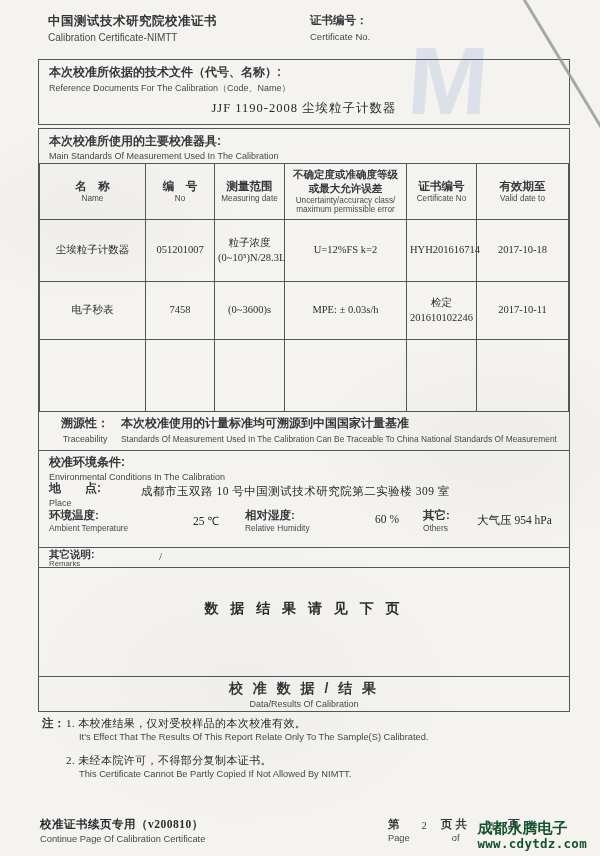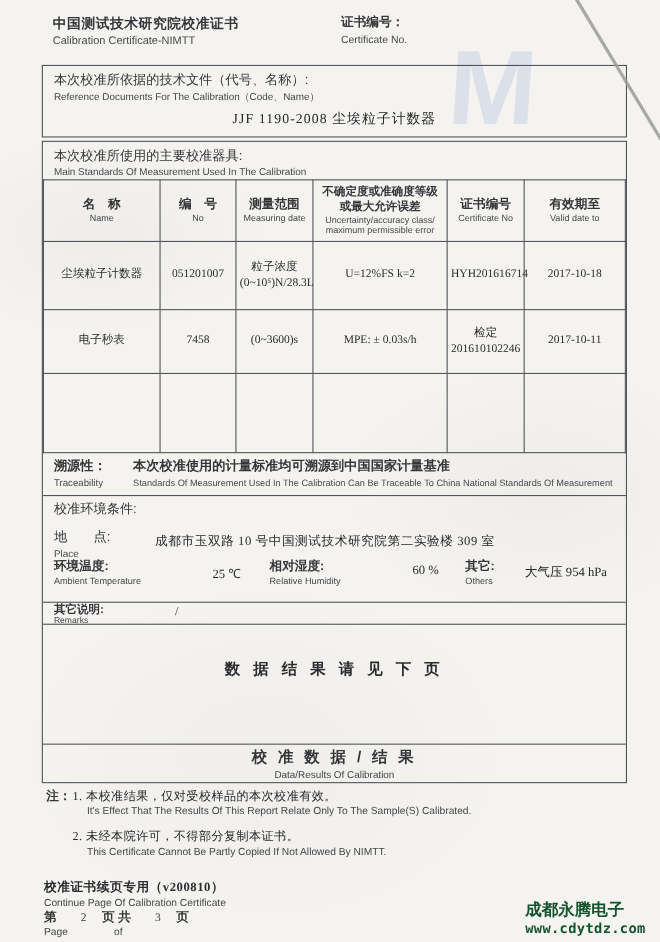--- a/index.html
+++ b/index.html
@@ -35,39 +35,39 @@
   .certlab-cn { font-size:11.5px; font-weight:bold; }
   .certlab-en { font-size:9.5px; color:#46474b; margin-top:3px; }
   .cert-val {
     margin-left:14px; font-size:12.5px; letter-spacing:.6px;
     color:#4d5868; font-family:"Liberation Serif", serif; padding-top:1px;
   }
 
   
   .box { position:absolute; left:38px; right:30px; border:1.6px solid #54555a; z-index:1; background:transparent; }
   #ref-box { top:59px; height:66px; padding:4px 10px 0 10px; }
-  .lab-cn { font-size:12px; font-weight:normal; }
+  .lab-cn { font-size:12px; font-weight:bold; }
   .lab-en { font-size:9px; color:#46474b; margin-top:1px; }
   .ref-val { text-align:center; font-size:12.5px; margin-top:5px; letter-spacing:1px; color:#26272b; }
 
   #main-box { top:128px; height:584px; display:flex; flex-direction:column; }
   .sec-title { height:34px; padding:4px 10px 0 10px; }
 
   
   table { width:100%; border-collapse:collapse; table-layout:fixed; }
   td,th { border:1px solid #54555a; vertical-align:middle; text-align:center; padding:2px 3px; }
   tr.hrow { height:56px; }
   tr.r1 { height:62px; } tr.r2 { height:58px; } tr.r3 { height:72px; }
   .hc-cn { font-size:11.5px; font-weight:bold; line-height:1.25; }
   .hc-cn.small { font-size:10.5px; }
   .hc-en { font-size:8.2px; font-weight:normal; color:#46474b; line-height:1.15; margin-top:1px; }
   .cell { font-family:"Liberation Serif", serif; font-size:10.5px; color:#2b2c30; white-space:pre-line; line-height:1.35; }
 
   
-  #trace { height:38px; padding:3px 8px 0 10px; }
+  #trace { height:38px; padding:3px 8px 0 10px;text-align:center; }
   .trace-l1 { display:flex; }
   .trace-label-cn { font-size:12px; font-weight:bold; width:72px; }
   .trace-val-cn { font-size:12px; font-weight:bold; }
   .trace-l2 { display:flex; margin-top:2px; }
   .trace-label-en { font-size:8.8px; color:#46474b; width:72px; }
   .trace-val-en { font-size:8.4px; color:#46474b; }
 
   
   #env-title { height:30px; padding:3px 10px 0 10px; border-top:1px solid #54555a; }
   #place-row { height:27px; padding:0 10px; display:flex; }
@@ -98,21 +98,21 @@
   .res-body-text { font-size:14px; font-weight:bold; letter-spacing:4px; margin-top:32px; color:#2b2c30; }
 
   
   #notes { top:716px; left:42px; right:30px; z-index:1; display:flex; }
   .note-mark { font-size:11.5px; font-weight:bold; width:24px; }
   .note-item-cn { font-size:11px; font-family:"Liberation Serif",serif; color:#26272b; letter-spacing:.4px; }
   .note-item-en { font-size:9.3px; color:#46474b; margin:1px 0 0 13px; }
   .note-item + .note-item { margin-top:11px; }
 
   
-  #footer { top:799px; left:40px; right:12px; z-index:1; display:flex; justify-content:space-between;flex-direction:column; }
+  #footer { top:817px; left:40px; right:12px; z-index:1; display:flex; justify-content:space-between; }
   .foot-cn { font-size:11.5px; font-family:"Liberation Serif",serif; font-weight:bold; color:#2b2c30; letter-spacing:.5px; }
   .foot-en { font-size:9.3px; color:#46474b; margin-top:2px; }
   #page-block { width:200px; }
   .pg-l1 { display:flex; font-size:11.5px; font-weight:bold; }
   .pg-num { font-family:"Liberation Serif",serif; font-weight:normal; font-size:10.5px; padding-top:3px; color:#3c3d42; }
   .pg-l2 { display:flex; font-size:9.3px; color:#46474b; margin-top:1px; }
   #vendor-stamp { position:absolute; right:13px; bottom:5px; z-index:6; text-align:left; line-height:1.12; }
   .vend-l1 { font-size:15px; font-weight:bold; }
   .vend-l2 { font-size:12.5px; font-weight:bold; font-family:"DejaVu Sans Mono",monospace; letter-spacing:.3px; }
 </style>
@@ -215,20 +215,21 @@
       <div class="trace-val-cn">本次校准使用的计量标准均可溯源到中国国家计量基准</div>
     </div>
     <div class="trace-l2">
       <div class="trace-label-en">Traceability</div>
       <div class="trace-val-en">Standards Of Measurement Used In The Calibration Can Be Traceable To China National Standards Of Measurement</div>
     </div>
   </div>
 
   <div id="env-title">
     <div class="lab-cn">校准环境条件:</div>
+    <div class="lab-en">Environmental Conditions In The Calibration</div>
   </div>
 
   <div id="place-row">
     <div class="place-lab">
       <div class="lab-cn">地　　点:</div>
       <div class="lab-en">Place</div>
     </div>
     <div class="place-val">成都市玉双路 10 号中国测试技术研究院第二实验楼 309 室</div>
   </div>
 

